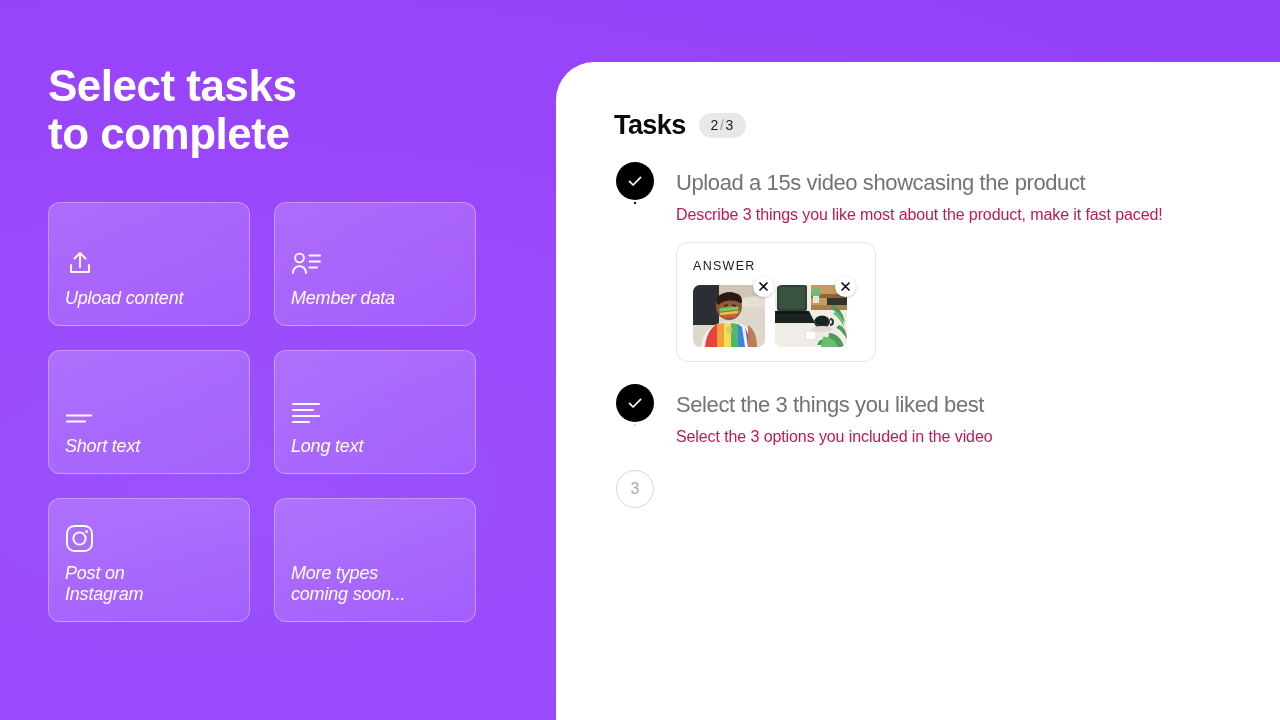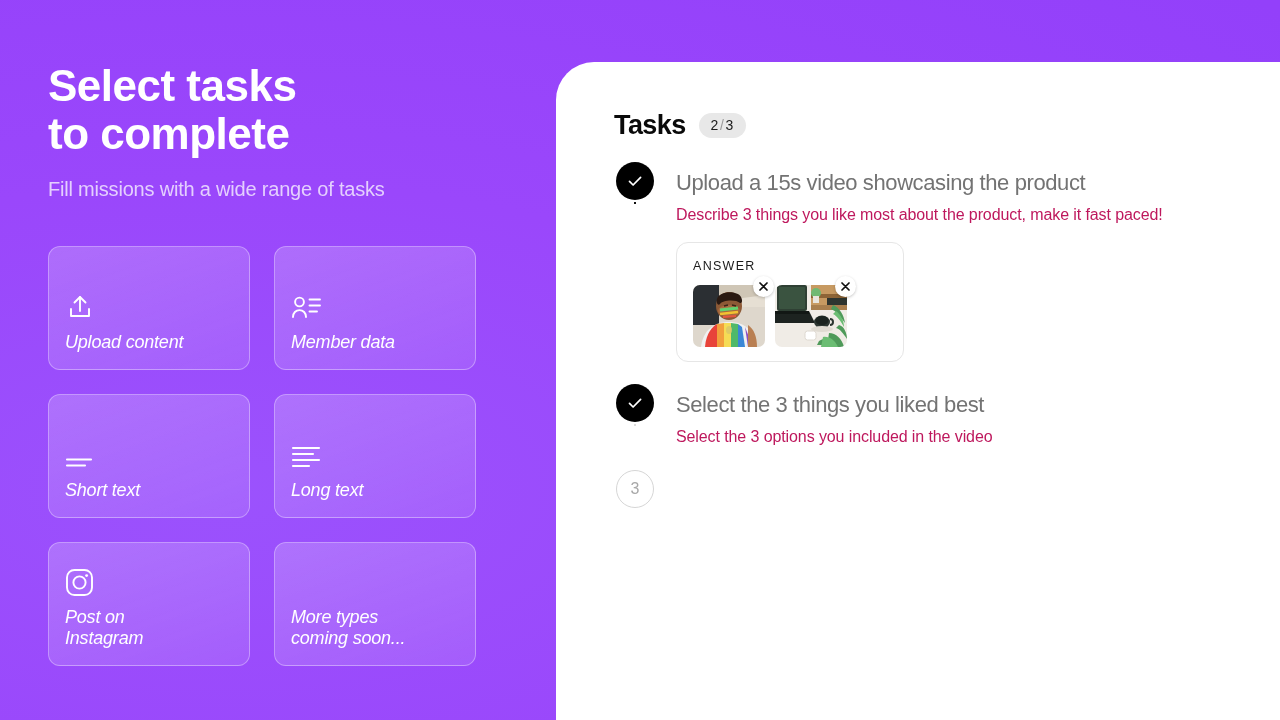--- a/index.html
+++ b/index.html
@@ -193,21 +193,21 @@
     font-size: 16px;
     line-height: 22px;
     color: #be185d;
     letter-spacing: -0.1px;
     margin-top: 6px;
   }
 
   
   .answer-card {
     margin-top: 16px;
-    width: 228px;
+    width: 200px;
     border: 1px solid #e6e6e6;
     border-radius: 12px;
     padding: 16px 16px 14px 16px;
     background: #ffffff;
   }
 
   .answer-label {
     font-size: 12.5px;
     letter-spacing: 1.3px;
     color: #1a1a1a;
@@ -261,21 +261,20 @@
 </style>
 </head>
 <body>
 
 <div id="backdrop"></div>
 
 <section id="left-col">
 
   <h1 id="headline">Select tasks
 to complete</h1>
-  <p id="subhead">Fill missions with a wide range of tasks</p>
 
   <div id="type-grid">
 
     <div class="type-card">
       <span class="card-icon">
         <svg width="30" height="30" viewBox="0 0 30 30" fill="none" stroke="#ffffff" stroke-width="1.9" stroke-linecap="round" stroke-linejoin="round">
           <path d="M15 19V5"></path>
           <path d="M9.5 10.5L15 5l5.5 5.5"></path>
           <path d="M6 17v7h18v-7"></path>
         </svg>

